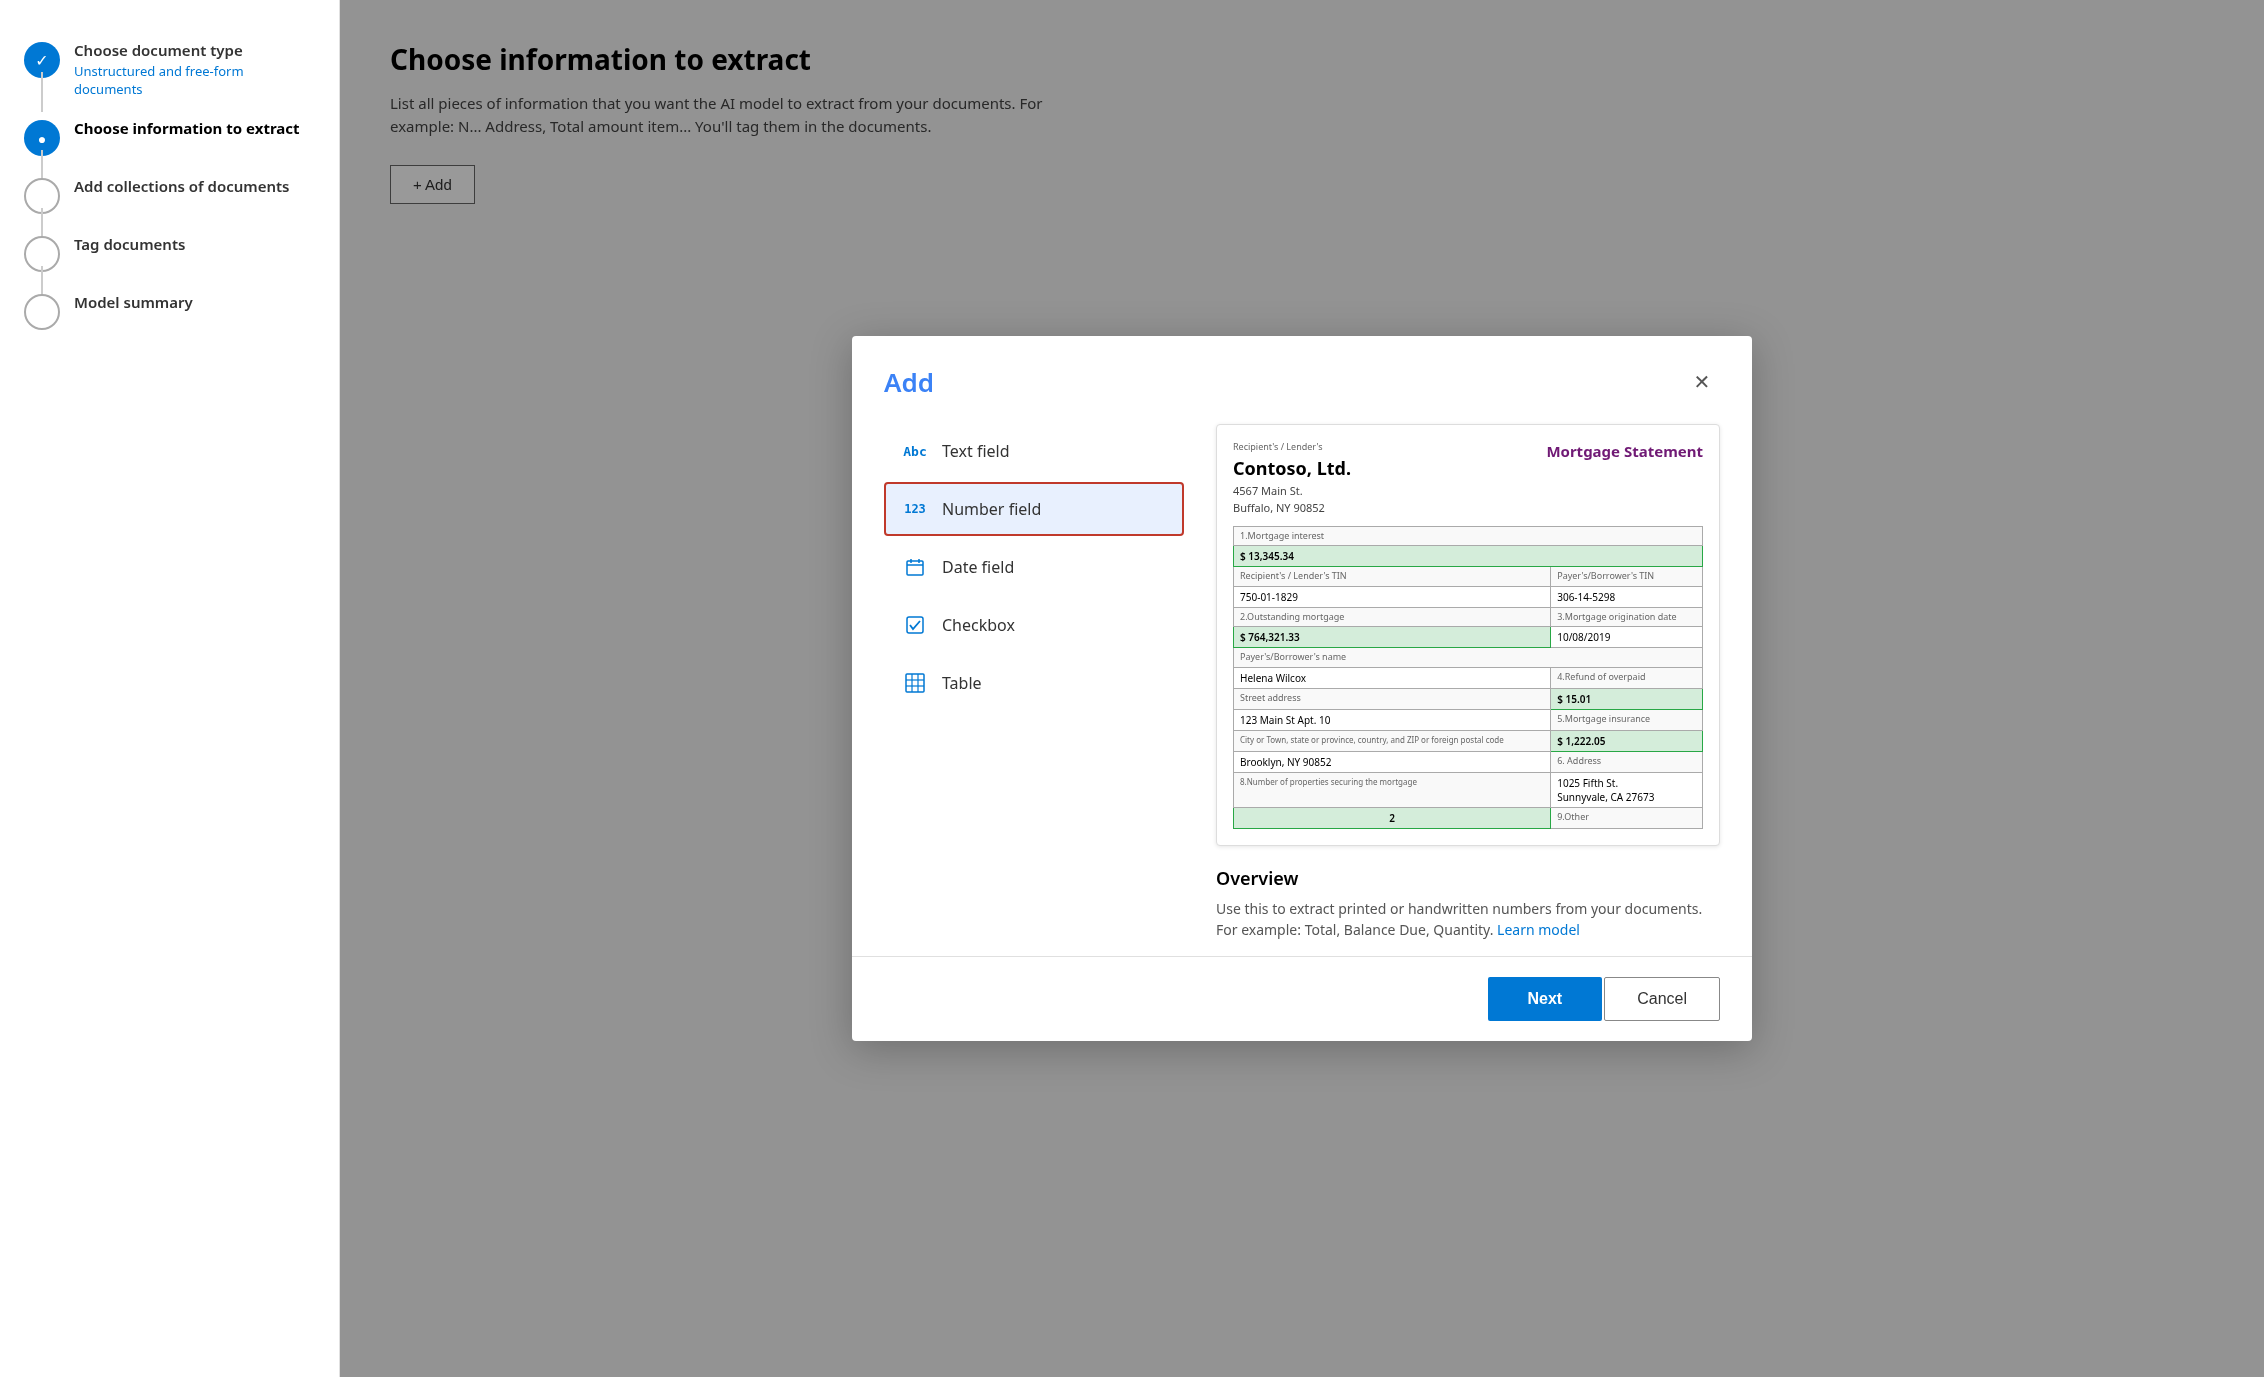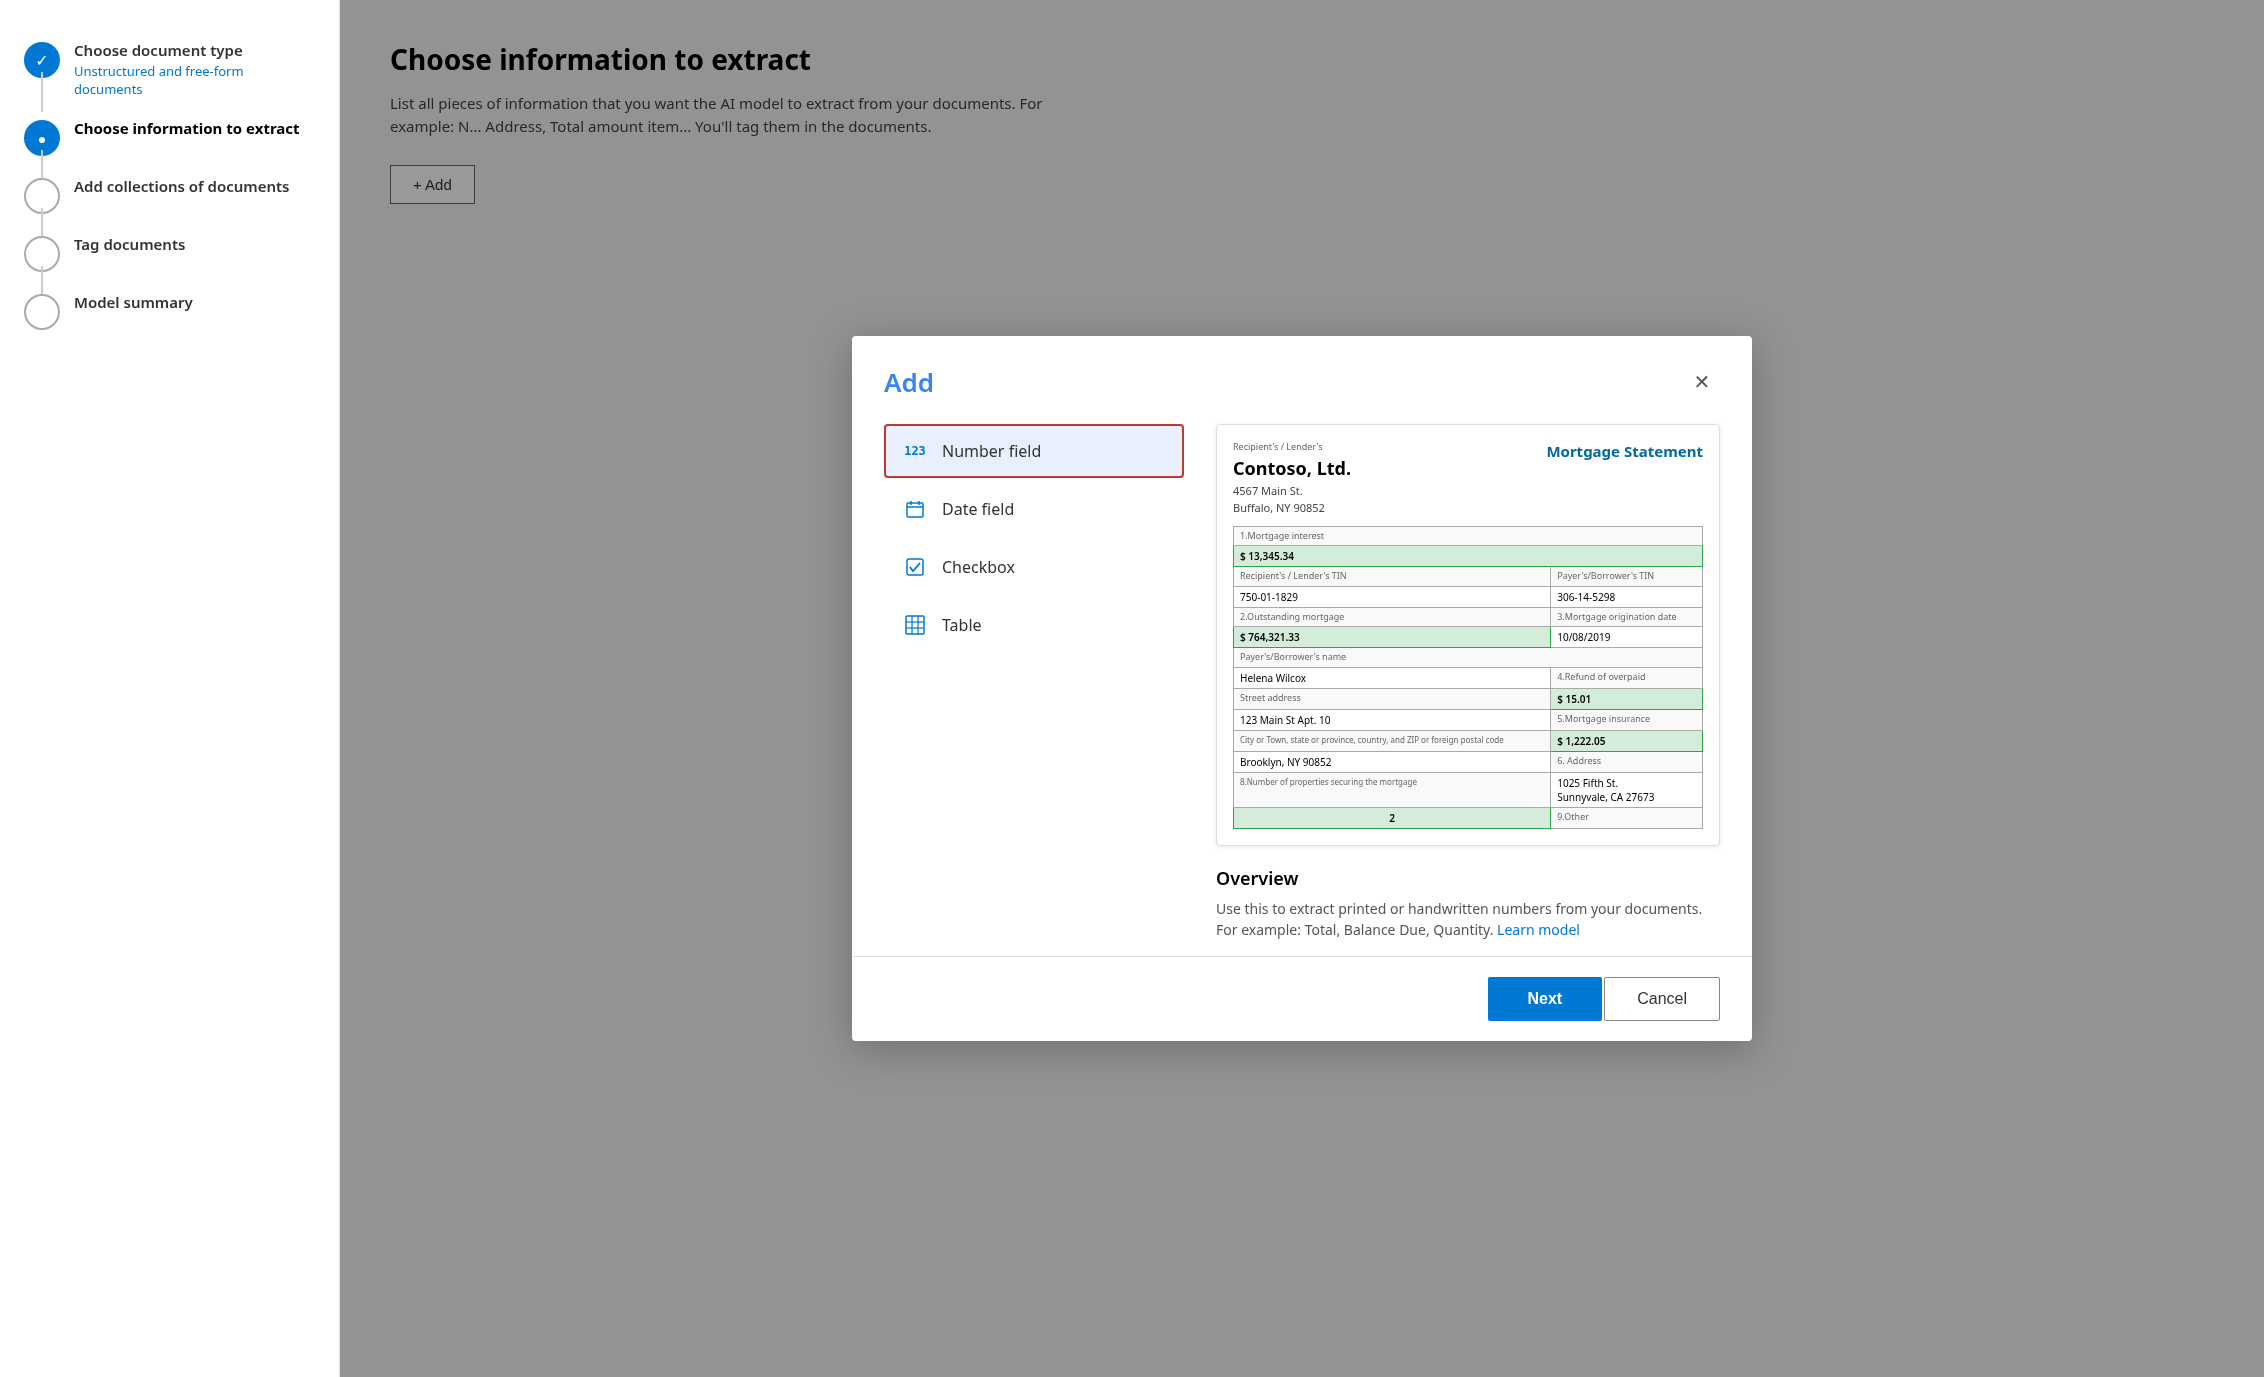--- a/index.html
+++ b/index.html
@@ -269,21 +269,21 @@
 
     .doc-address {
       font-size: 11px;
       color: #444;
     }
 
     .doc-title-right {
       font-size: 15px;
       font-weight: 700;
       text-align: center;
-      color: #0369a1;
+      color: #701a75;
     }
 
     .doc-table {
       width: 100%;
       border-collapse: collapse;
       font-size: 10px;
       margin-top: 8px;
     }
 
     .doc-table td, .doc-table th {
@@ -420,20 +420,26 @@
           <span class="modal-title">Add</span>
           <button class="modal-close">
             <span>✕</span>
           </button>
         </div>
 
         <div class="modal-body">
 
           <div class="field-list">
 
+            <div class="field-item">
+              <span class="field-icon">
+                <span class="icon-abc">Abc</span>
+              </span>
+              <span>Text field</span>
+            </div>
 
             <div class="field-item selected">
               <span class="field-icon">
                 <span class="icon-123">123</span>
               </span>
               <span>Number field</span>
             </div>
 
             <div class="field-item">
               <span class="field-icon">

